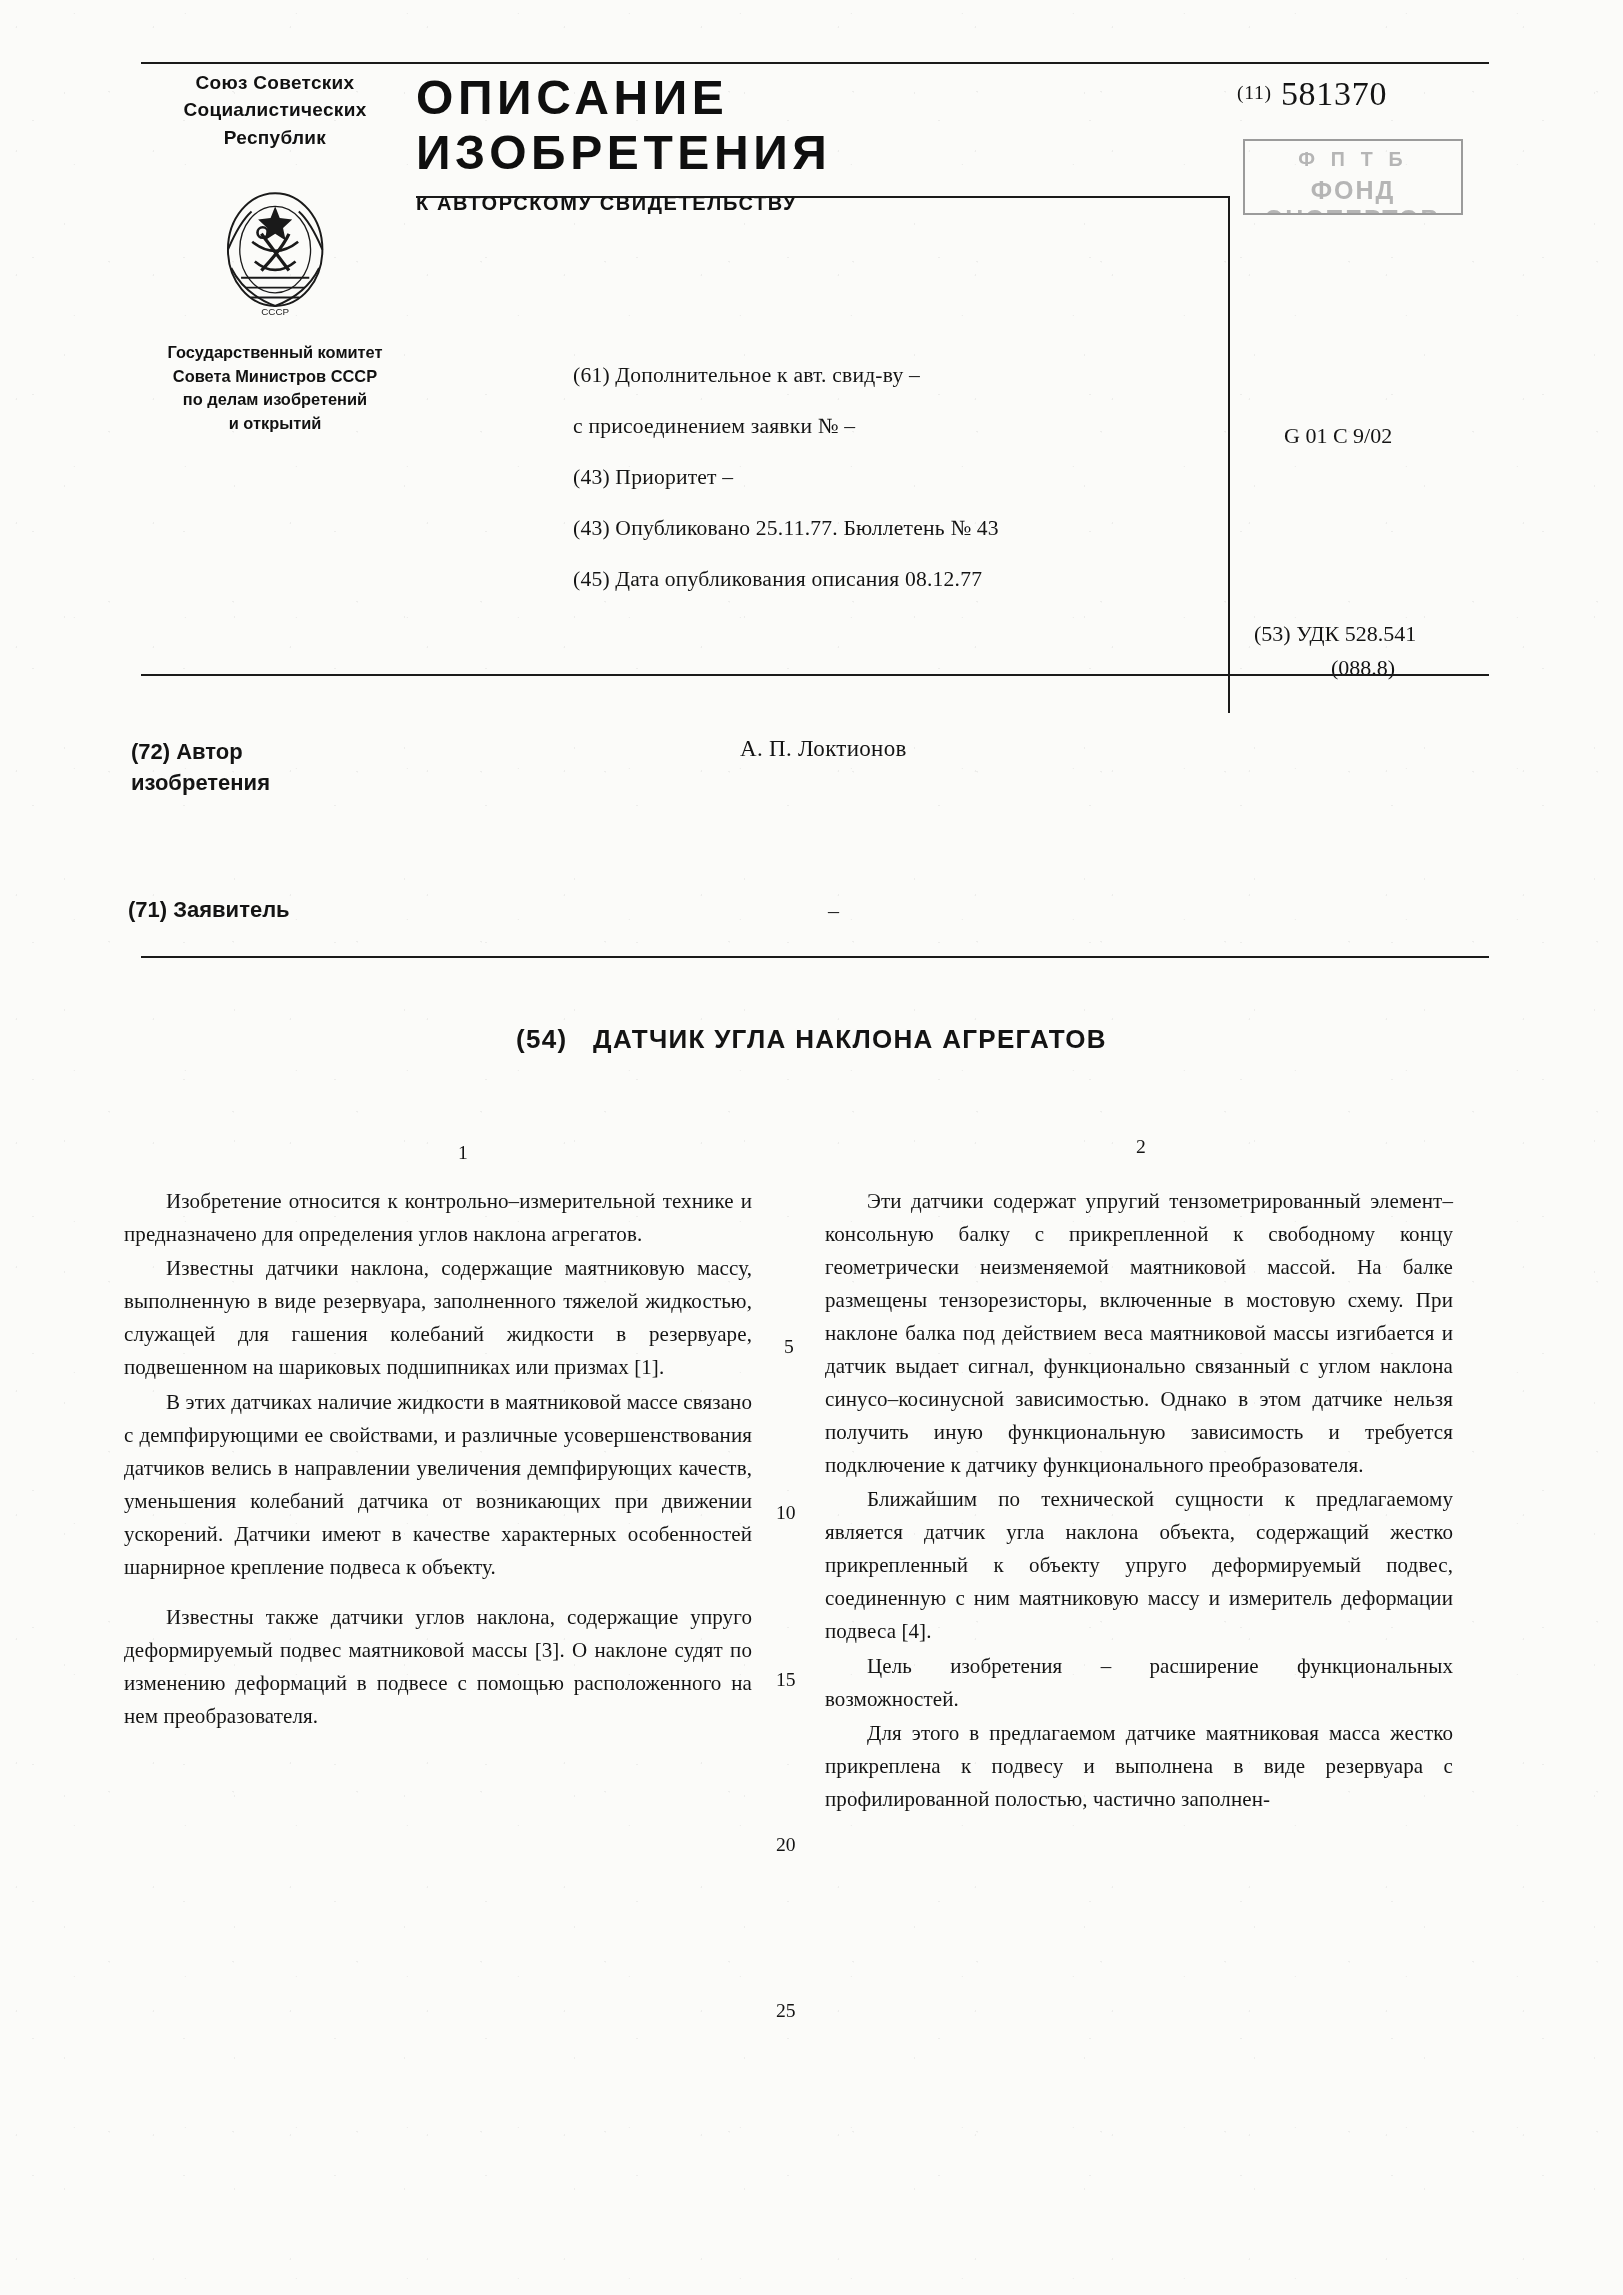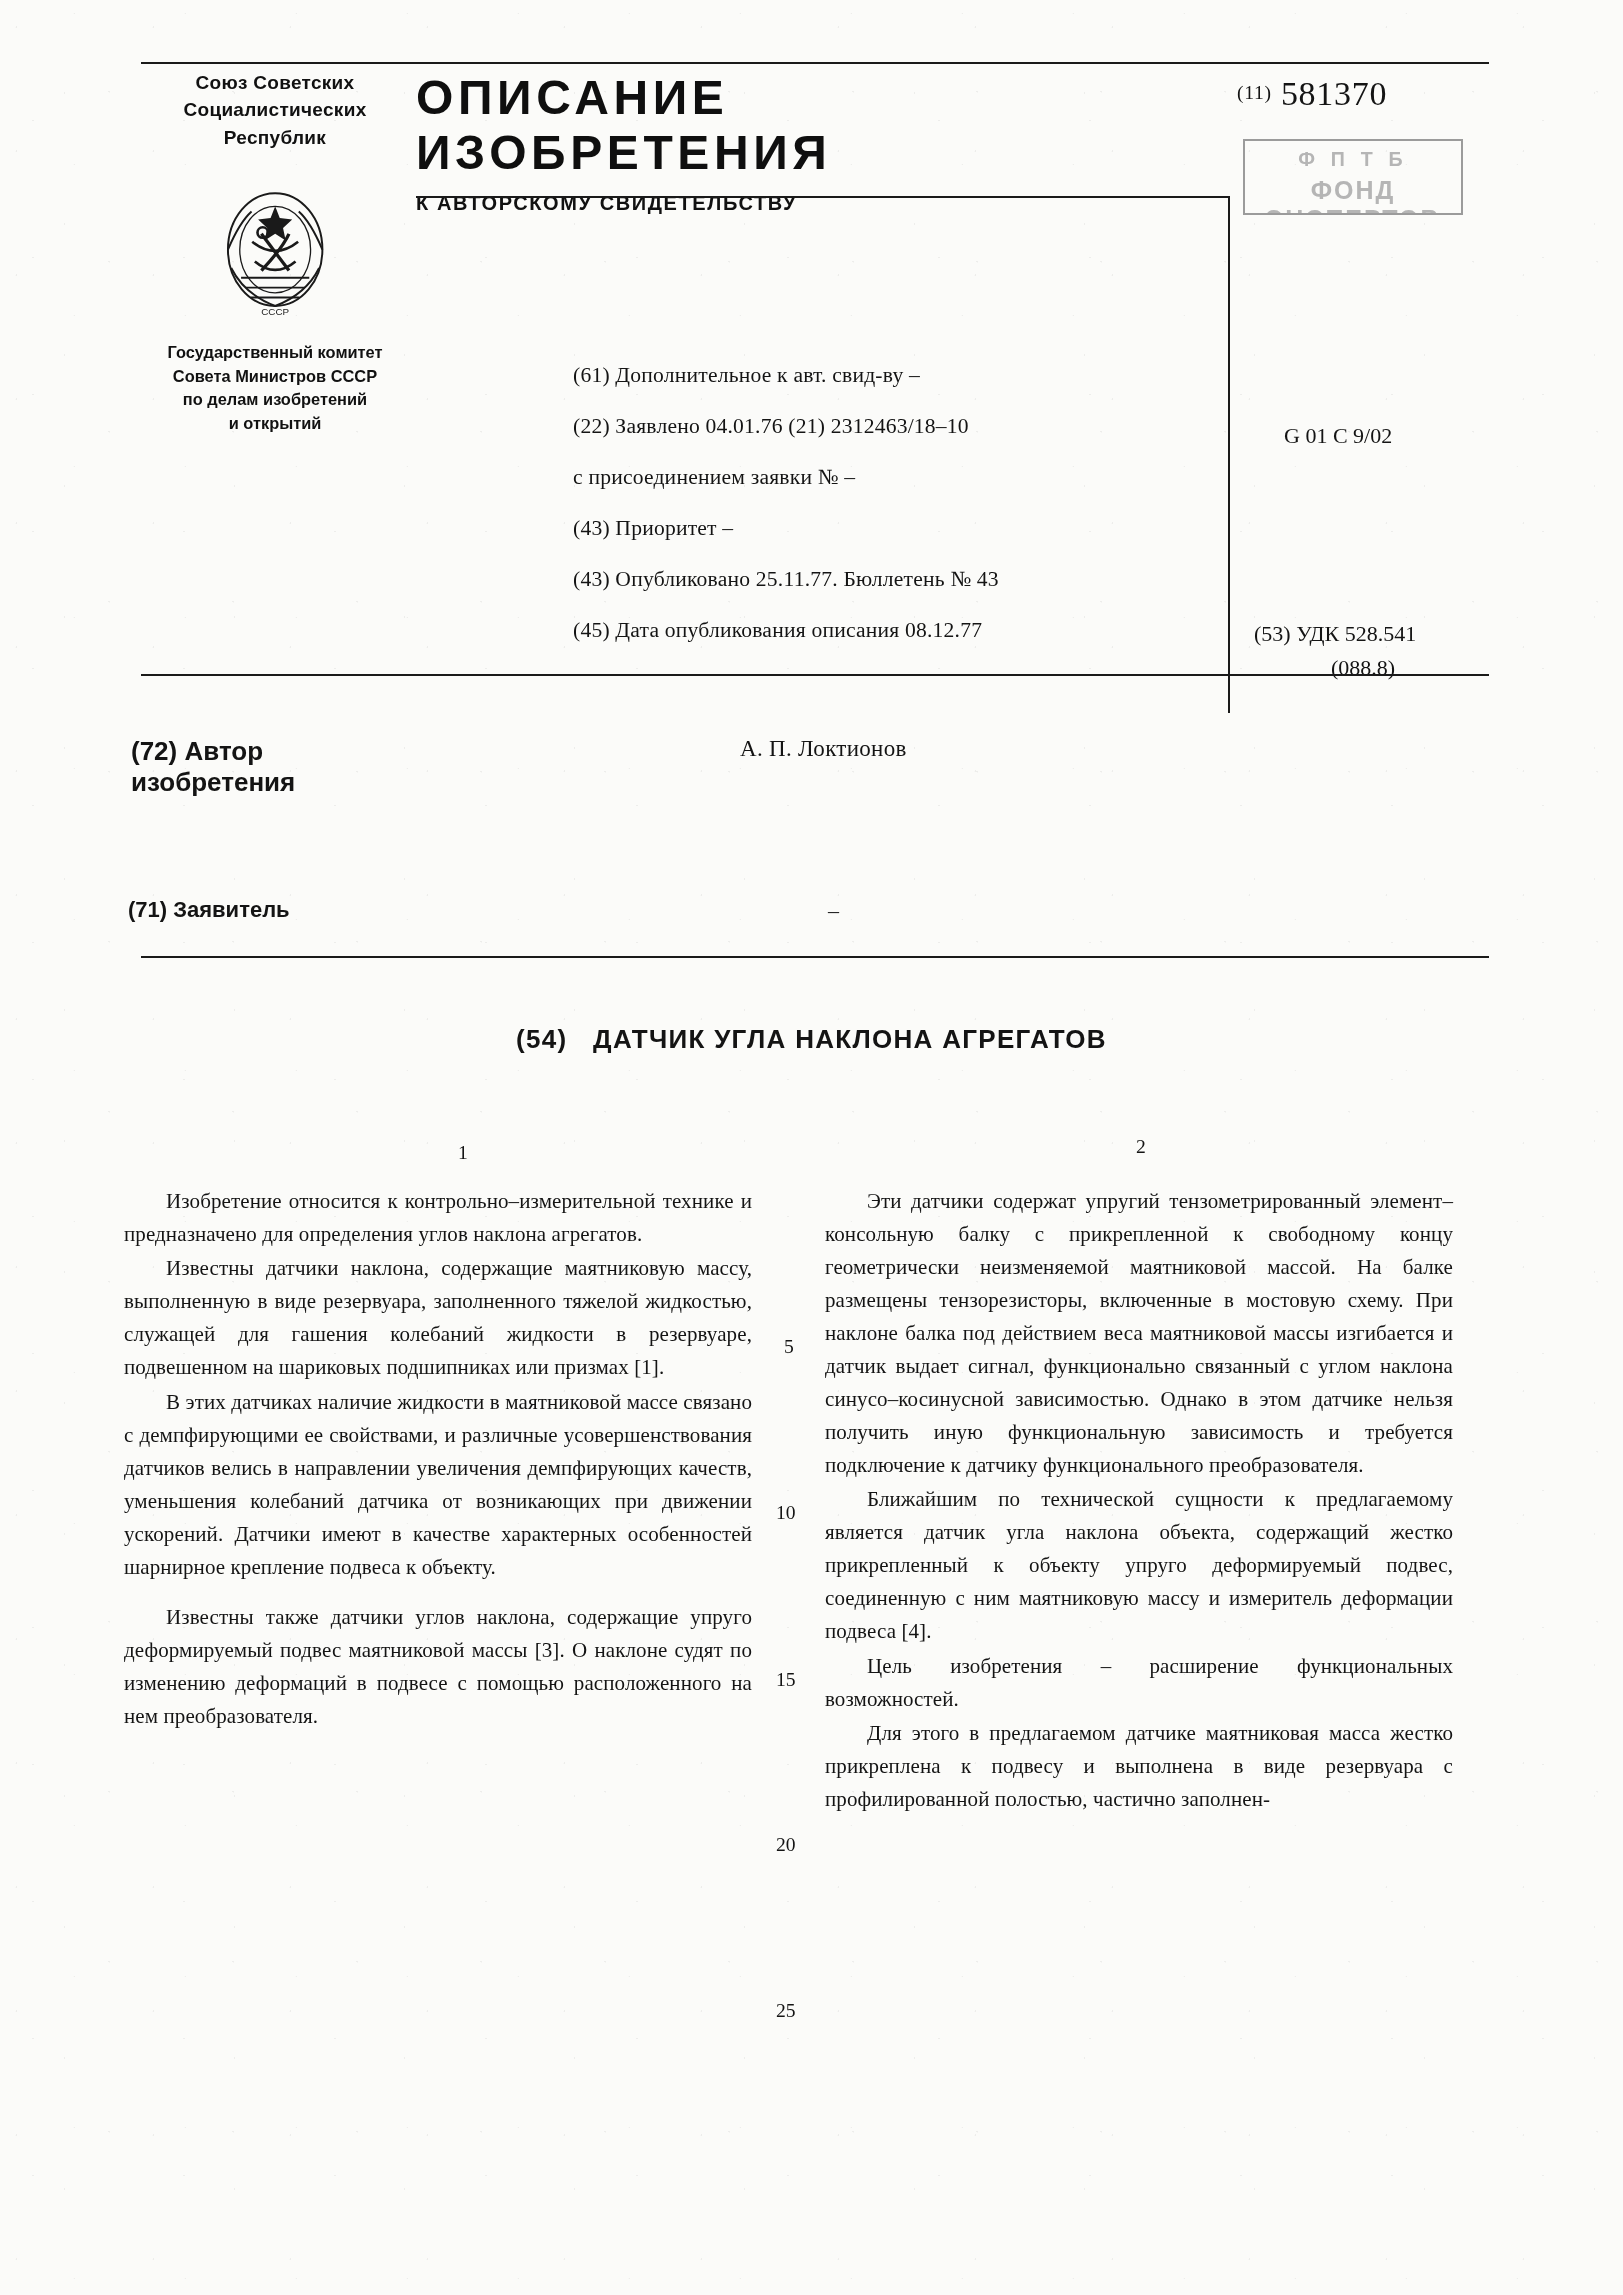--- a/index.html
+++ b/index.html
@@ -188,21 +188,21 @@
     left: 131px;
     top: 736px;
     width: 1361px;
   }
   .author-label {
     position: absolute;
     left: 0;
     top: 0;
     font-family: "Liberation Sans", sans-serif;
     font-weight: bold;
-    font-size: 26px;
+    font-size: 22px;
     line-height: 31px;
   }
   .author-name {
     position: absolute;
     left: 609px;
     top: 0;
     font-size: 23px;
     letter-spacing: 0.3px;
   }
   .applicant-row {
@@ -348,21 +348,20 @@
         <div class="s1">Ф П Т Б</div>
         <div class="s2">ФОНД ЭНСПЕРТОВ</div>
       </div>
     </div>
 
     <div class="title-underline"></div>
     <div class="vert-rule"></div>
 
     <div class="biblio">
       <div class="row">(61) Дополнительное к авт. свид-ву  –</div>
-      <div class="row">(22) Заявлено 04.01.76  (21) 2312463/18–10</div>
       <div class="row">с присоединением заявки №   –</div>
       <div class="row">(43) Приоритет –</div>
       <div class="row">(43) Опубликовано 25.11.77. Бюллетень  № 43</div>
       <div class="row">(45) Дата опубликования описания 08.12.77</div>
     </div>
 
     <div class="rightinfo">
       <div style="margin-left:30px">G 01 C 9/02</div>
       <div class="block2">
         <span>(53) УДК</span>

